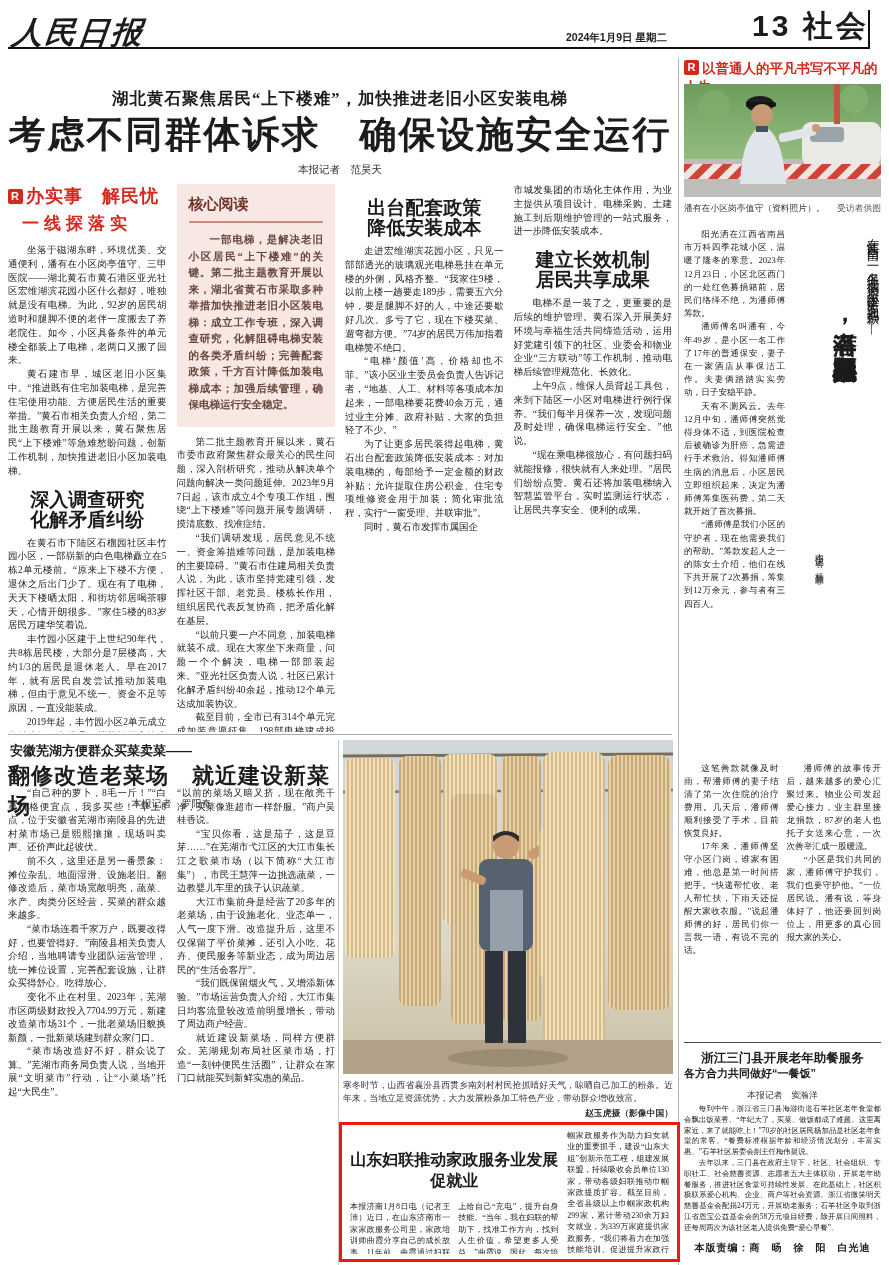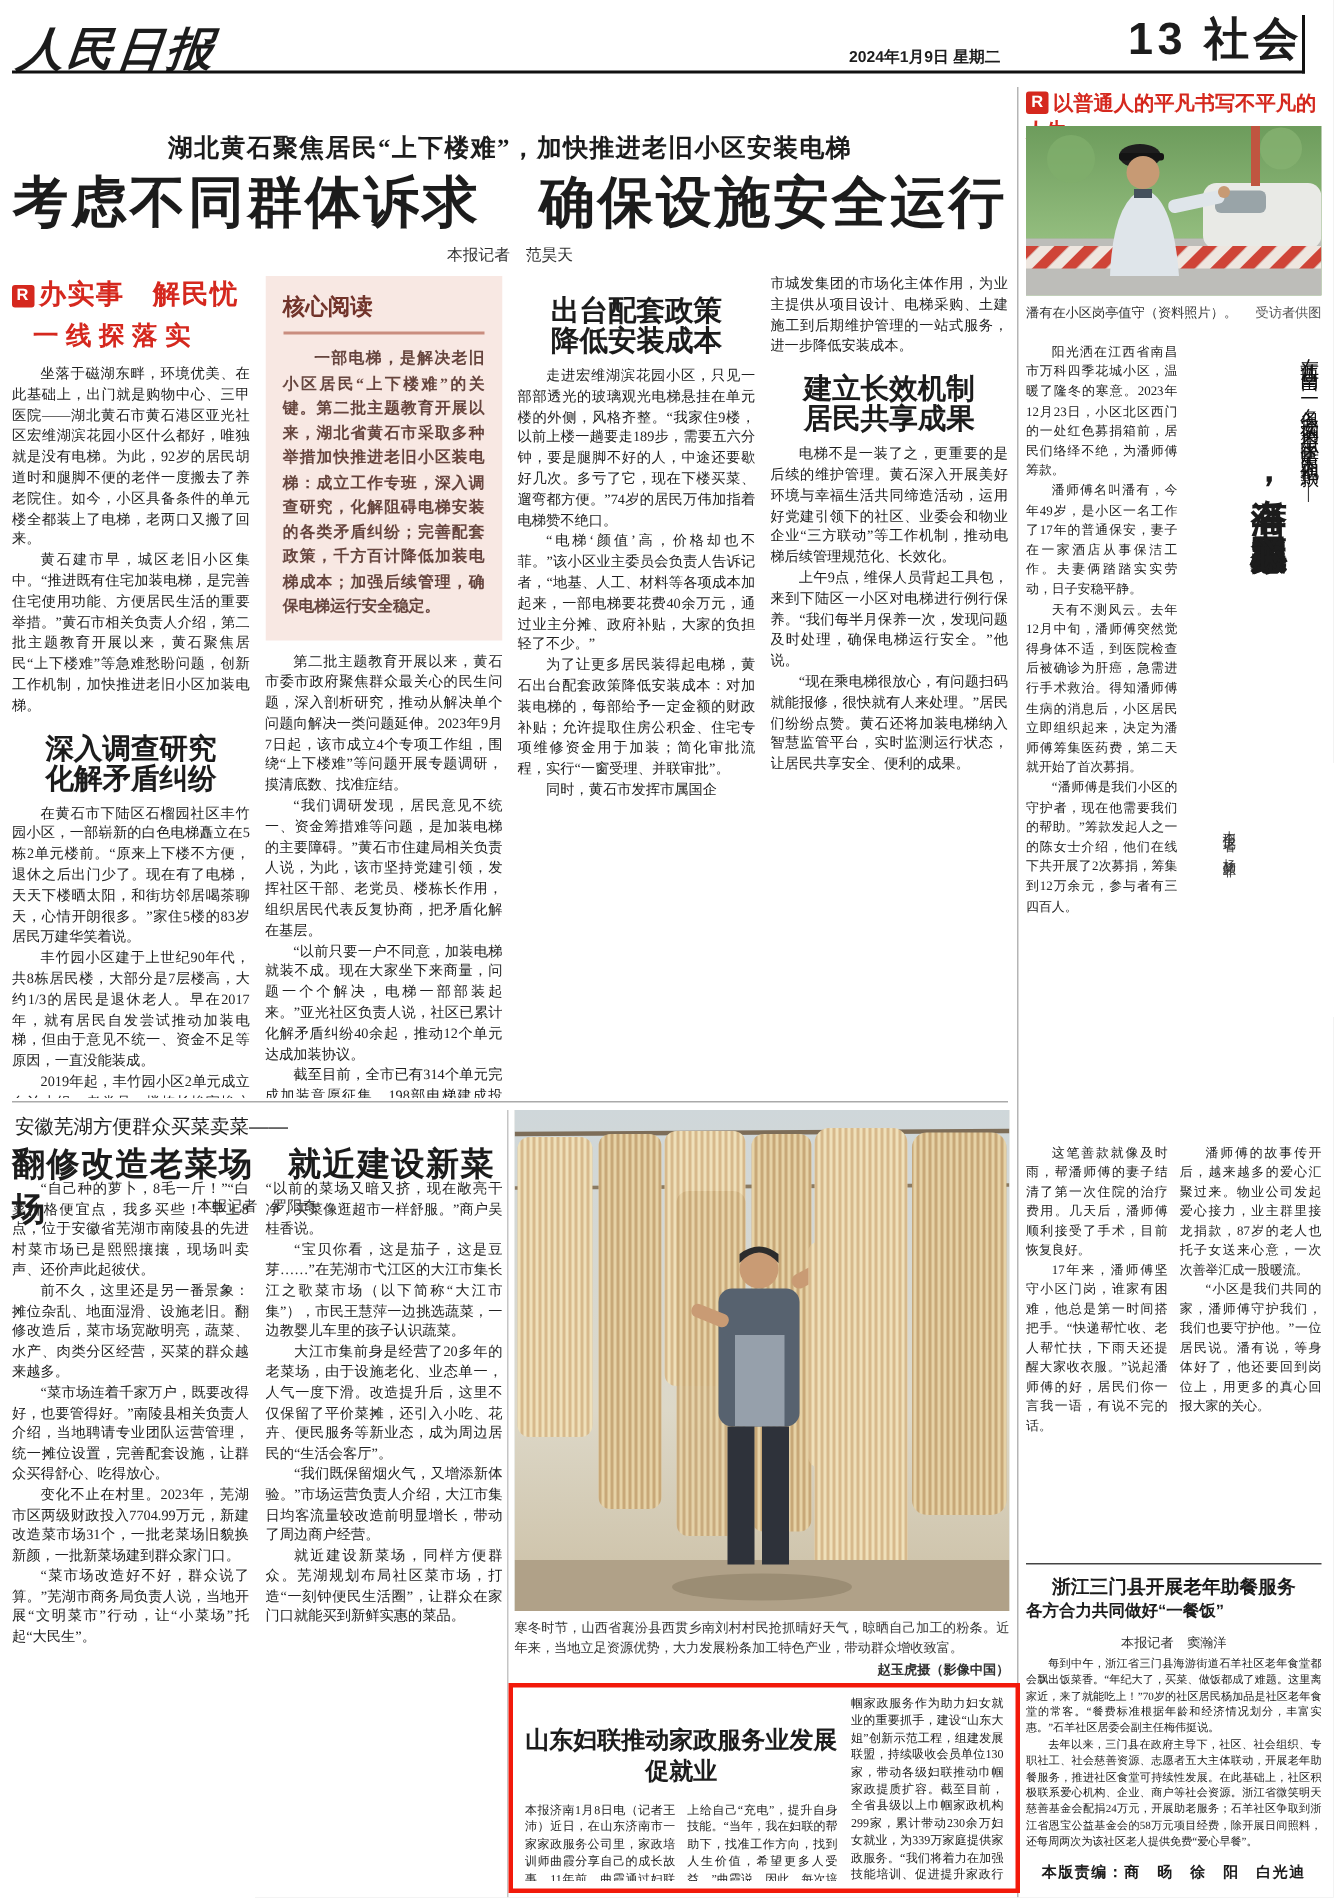--- a/index.html
+++ b/index.html
@@ -35,21 +35,21 @@
   .core-body{font-size:10.5px;line-height:16.5px;color:#66453e;font-weight:bold;text-align:justify;text-indent:2em;}
   .subhead{text-align:center;font-family:"Liberation Sans",sans-serif;font-weight:900;
            font-size:19px;margin:11px 0 7px;line-height:20px;}
   .noindent{text-indent:0 !important;}
   .h-rule-main{position:absolute;left:8px;top:734px;width:664px;height:1px;background:#aaa;}
   
   .v-div-right{position:absolute;left:678px;top:58px;width:1px;height:1207px;background:#b5b5b5;}
   .v-div-photo{position:absolute;left:338px;top:740px;width:1px;height:525px;background:#c5c5c5;}
   
   .mk-kicker{position:absolute;left:10px;top:742px;width:327px;font-family:"Liberation Sans",sans-serif;
-             font-weight:normal;font-size:13px;}
+             font-weight:bold;font-size:13px;}
   .mk-headline{position:absolute;left:8px;top:761px;width:327px;font-weight:900;font-size:22px;
                letter-spacing:1px;font-family:"Liberation Sans",sans-serif;}
   .mk-byline{position:absolute;left:8px;top:797px;width:327px;text-align:center;font-size:10px;color:#333;}
   .mk-cols{position:absolute;left:8px;top:787px;width:327px;height:447px;display:flex;gap:11px;}
   .mk-col{flex:1;overflow:hidden;}
   .mk-col p{margin:0;font-size:9.5px;line-height:13.6px;text-align:justify;text-indent:2em;color:#222;}
   
   .photo-main{position:absolute;left:343px;top:740px;width:330px;height:334px;overflow:hidden;background:#d8dcd8;}
   .photo-cap{position:absolute;left:343px;top:1079px;width:330px;font-size:8.8px;line-height:13px;
              color:#333;text-align:justify;}
@@ -109,21 +109,21 @@
   <div class="m-kicker">湖北黄石聚焦居民“上下楼难”，加快推进老旧小区安装电梯</div>
   <div class="m-headline sans">考虑不同群体诉求　确保设施安全运行</div>
   <div class="m-byline">本报记者　范昊天</div>
 
   <div class="m-cols bodytext">
     <div class="m-col">
       <div class="series-head">
         <div class="series-line1"><span class="logo-sq">R</span><span>办实事　解民忧</span></div>
         <div class="series-line2">一线探落实</div>
       </div>
-      <p>坐落于磁湖东畔，环境优美、在此基础上，出门就是购物中心、三甲医院——湖北黄石市黄石港区亚光社区宏维湖滨花园小区什么都好，唯独就是没有电梯。为此，92岁的居民胡道时和腿脚不便的老伴一度搬去了养老院住。如今，小区具备条件的单元楼全都装上了电梯，老两口又搬了回来。</p>
+      <p>坐落于磁湖东畔，环境优美、交通便利，潘有在小区岗亭值守、三甲医院——湖北黄石市黄石港区亚光社区宏维湖滨花园小区什么都好，唯独就是没有电梯。为此，92岁的居民胡道时和腿脚不便的老伴一度搬去了养老院住。如今，小区具备条件的单元楼全都装上了电梯，老两口又搬了回来。</p>
       <p>黄石建市早，城区老旧小区集中。“推进既有住宅加装电梯，是完善住宅使用功能、方便居民生活的重要举措。”黄石市相关负责人介绍，第二批主题教育开展以来，黄石聚焦居民“上下楼难”等急难愁盼问题，创新工作机制，加快推进老旧小区加装电梯。</p>
       <div class="subhead">
         <div>深入调查研究</div>
           <div>化解矛盾纠纷</div>
       </div>
       <p>在黄石市下陆区石榴园社区丰竹园小区，一部崭新的白色电梯矗立在5栋2单元楼前。“原来上下楼不方便，退休之后出门少了。现在有了电梯，天天下楼晒太阳，和街坊邻居喝茶聊天，心情开朗很多。”家住5楼的83岁居民万建华笑着说。</p>
       <p>丰竹园小区建于上世纪90年代，共8栋居民楼，大部分是7层楼高，大约1/3的居民是退休老人。早在2017年，就有居民自发尝试推动加装电梯，但由于意见不统一、资金不足等原因，一直没能装成。</p>
       <p>2019年起，丰竹园小区2单元成立自治小组，老党员、楼栋长挨家挨户上门，宣讲政策、征求意见，化解矛盾纠纷。如今，小区具备条件的单元基本实现电梯全覆盖，越来越多居民享受到加装电梯带来的便利。</p>
     </div>
     <div class="m-col">

